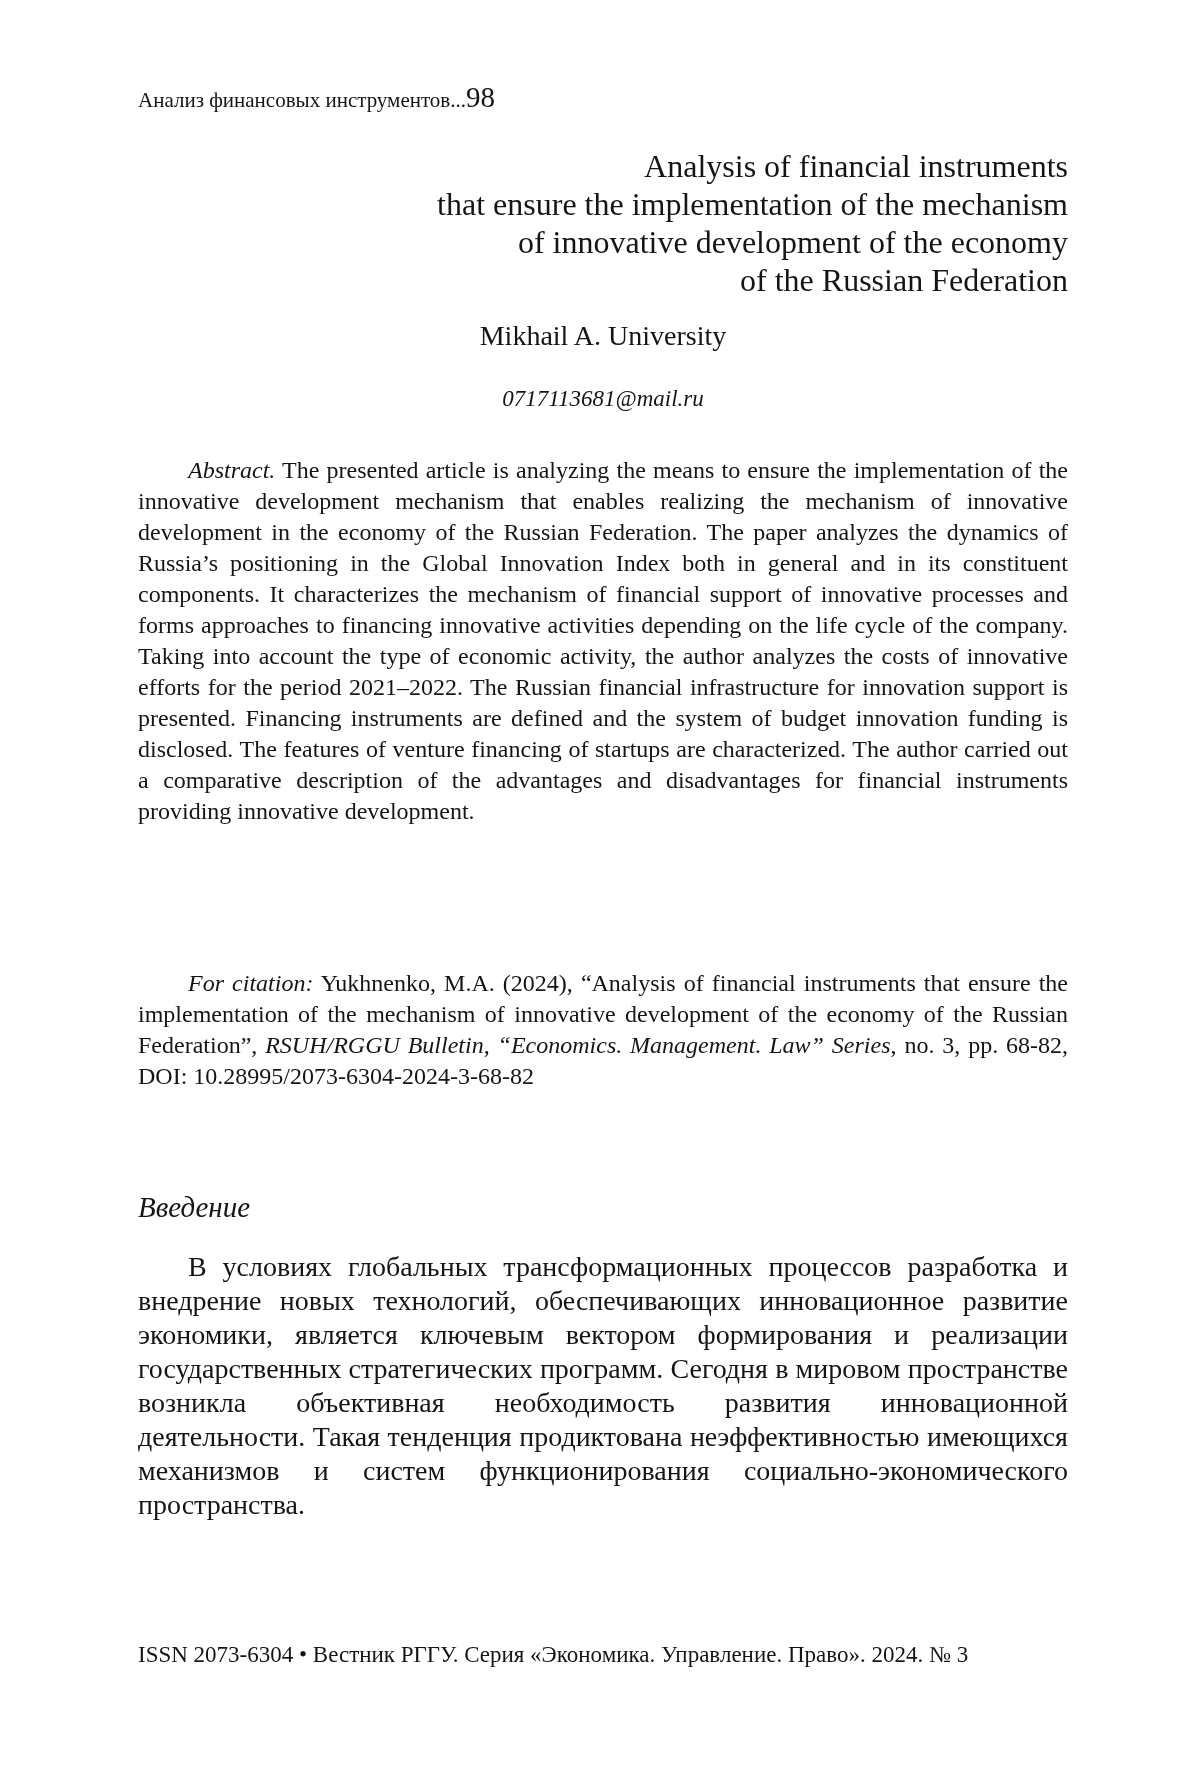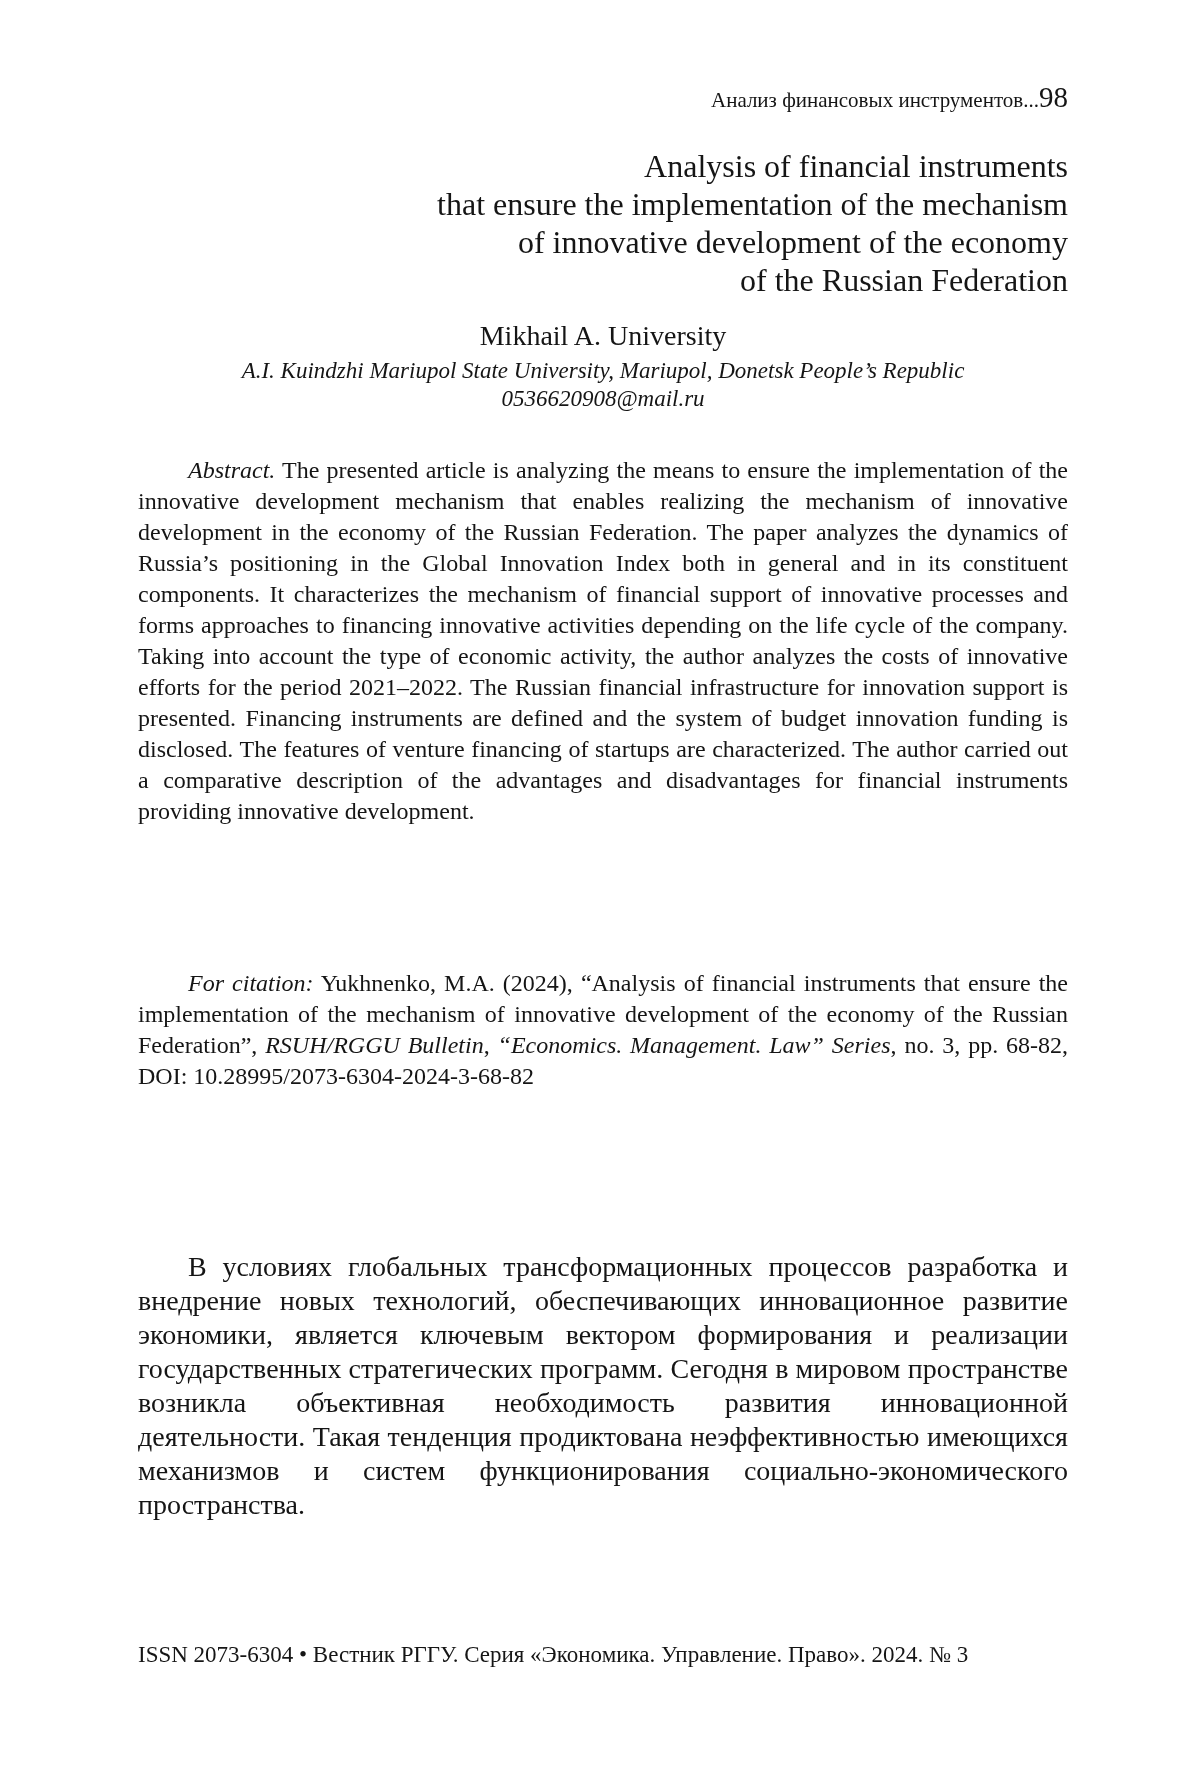--- a/index.html
+++ b/index.html
@@ -12,21 +12,21 @@
     color: #151515;
     font-family: "Liberation Serif", "DejaVu Serif", serif;
     overflow: hidden;
   }
   .band { position: absolute; left: 138px; width: 930px; }
 
   
   .running-head {
     top: 84px;
     display: flex;
-    justify-content: flex-end;
+    justify-content: flex-start;
     align-items: baseline;
     font-size: 21px;
     line-height: 26px;
   }
   .running-head .pagenum { font-size: 29px; }
 
   
   .title {
     top: 147px;
     margin: 0;
@@ -106,30 +106,30 @@
     <span class="pagenum">98</span>
   </header>
 
   <h1 class="band title">Analysis of financial instruments
 that ensure the implementation of the mechanism
 of innovative development of the economy
 of the Russian Federation</h1>
 
   <div class="band author">Mikhail A. University</div>
 
-  <div class="band affiliation">A.I. Kuindzhi Mariupol State University, Mariupol, Donetsk People’s Republic</div>
 
-  <div class="band email">0536620908@mail.ru</div>
+  <div class="band email">0717113681@mail.ru</div>
 
   <section class="band abstract-block">
     <p class="just" lang="en"><span class="it">Abstract.</span><span> The presented article is analyzing the means to ensure the implementation of the innovative development mechanism that enables realizing the mechanism of innovative development in the economy of the Russian Federation. The paper analyzes the dynamics of Russia’s positioning in the Global Innovation Index both in general and in its constituent components. It characterizes the mechanism of financial support of innovative processes and forms approaches to financing innovative activities depending on the life cycle of the company. Taking into account the type of economic activity, the author analyzes the costs of innovative efforts for the period 2021–2022. The Russian financial infrastructure for innovation support is presented. Financing instruments are defined and the system of budget innovation funding is disclosed. The features of venture financing of startups are characterized. The author carried out a comparative description of the advantages and disadvantages for financial instruments providing innovative development.</span></p>
   </section>
 
   <p class="band citation just" lang="en"><span class="it">For citation:</span><span> Yukhnenko, M.A. (2024), “Analysis of financial instruments that ensure the implementation of the mechanism of innovative development of the economy of the Russian Federation”, </span><span class="it">RSUH/RGGU Bulletin</span><span>, </span><span class="it">“Economics. Management. Law” Series</span><span>, no. 3, pp. 68-82, DOI: 10.28995/2073-6304-2024-3-68-82</span></p>
 
+  <h2 class="band section-heading" lang="ru">Введение</h2>
 
   <section class="band intro" lang="ru">
     <p class="just">В условиях глобальных трансформационных процессов разработка и внедрение новых технологий, обеспечивающих инновационное развитие экономики, является ключевым вектором формирования и реализации государственных стратегических программ. Сегодня в мировом пространстве возникла объективная необходимость развития инновационной деятельности. Такая тенденция продиктована неэффективностью имеющихся механизмов и систем функционирования социально-экономического пространства.</p>
   </section>
 
   <footer class="band footer" lang="ru">ISSN 2073-6304 • Вестник РГГУ. Серия «Экономика. Управление. Право». 2024. № 3</footer>
 
 </div>
 
 </body></html>

